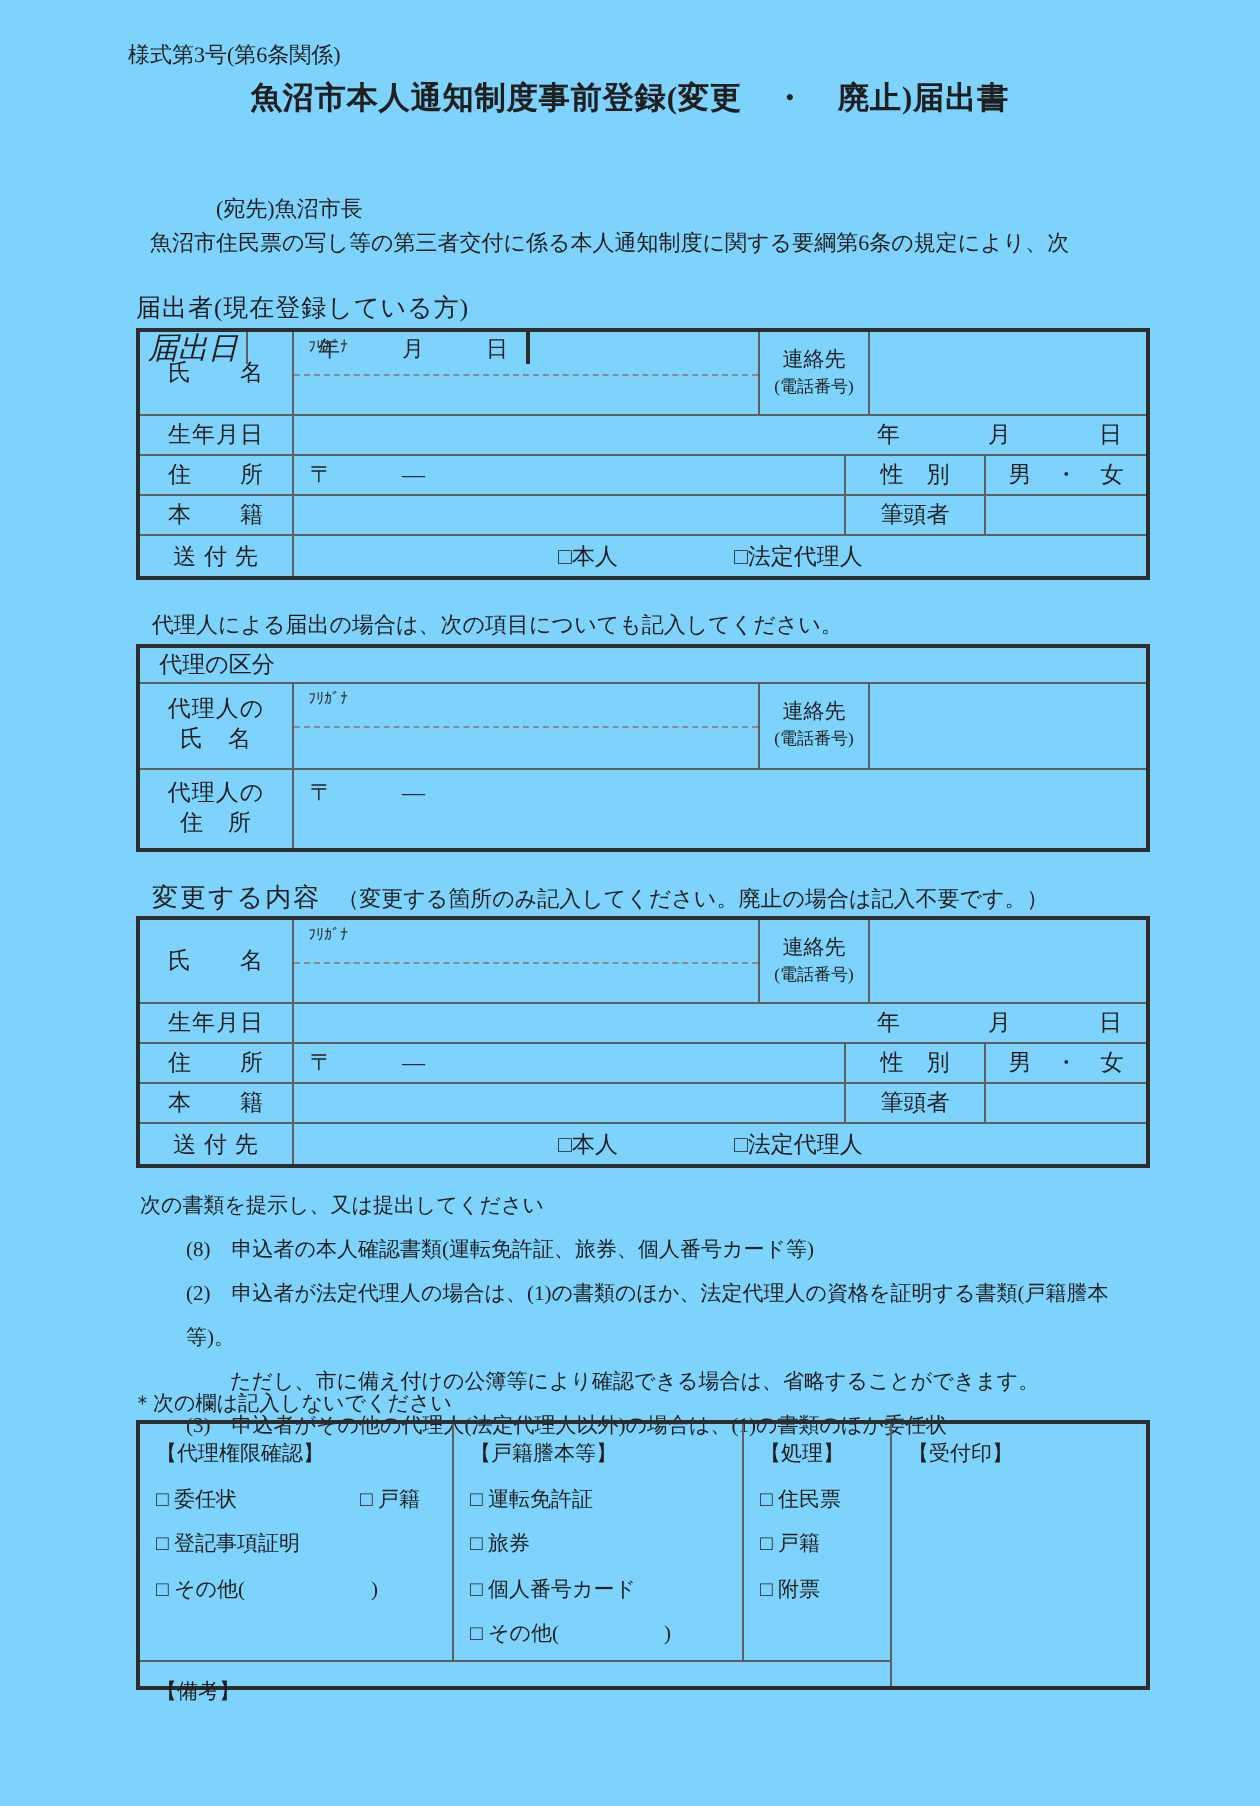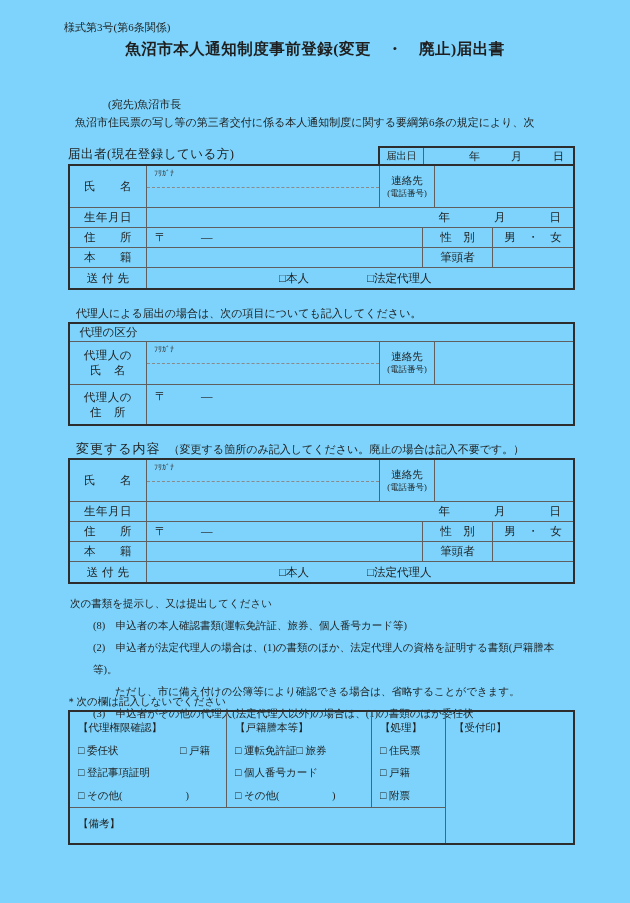--- a/index.html
+++ b/index.html
@@ -59,24 +59,24 @@
 
 <div class="page">
 
   <div class="abs" style="left:64px; top:20px; font-size:11px;">様式第3号(第6条関係)</div>
   <div class="abs" style="left:0; right:0; top:39px; text-align:center; font-size:15.5px; font-weight:bold; letter-spacing:0.5px;">魚沼市本人通知制度事前登録(変更　・　廃止)届出書</div>
   <div class="abs" style="left:64px; top:97px; font-size:11px;margin-left:44px;">(宛先)魚沼市長</div>
   <div class="abs body-text" style="left:64px; top:112px; width:512px;">
     <div>　魚沼市住民票の写し等の第三者交付に係る本人通知制度に関する要綱第6条の規定により、次</div>
   </div>
 
-  <div class="abs" style="left:68px; top:146px; width:507px; height:18px; display:flex; ">
+  <div class="abs" style="left:68px; top:146px; width:507px; height:18px; display:flex; flex-direction:column;">
     <div class="section-heading" style="width:310px; padding-bottom:1px;">届出者(現在登録している方)</div>
     <div style="width:197px; height:18px; border:2px solid #2d2d2d; border-bottom:none; display:flex;">
-      <div class="cell" style="width:44px; justify-content:center; font-size:10px;">届出日</div>
+      <div class="cell" style="width:54px; justify-content:center; font-size:15px;font-style:italic;">届出日</div>
       <div class="cell ymd" style="flex:1; gap:31px; padding-right:9px; font-size:11px;">
         <span>年</span>
         <span>月</span>
         <span>日</span>
       </div>
     </div>
   </div>
 
   <div class="abs tbl" style="left:68px; top:164px; width:507px;">
     <div class="row" style="height:42px;">
@@ -210,21 +210,21 @@
           <div class="bracket-title">【代理権限確認】</div>
           <div class="opt-row" style="justify-content:space-between; padding-right:12px;">
             <span>□ 委任状</span>
             <span>□ 戸籍</span>
           </div>
           <div>□ 登記事項証明</div>
           <div>□ その他(　　　　　　)</div>
         </div>
         <div class="office-cell" style="width:145px; border-right:1px solid #5f5f5f;">
           <div class="bracket-title">【戸籍謄本等】</div>
-          <div class="opt-row" style="justify-content:flex-start; padding-right:6px;">
+          <div class="opt-row" style="justify-content:flex-end; padding-right:6px;flex-direction:column;">
             <span>□ 運転免許証</span>
             <span>□ 旅券</span>
           </div>
           <div>□ 個人番号カード</div>
           <div>□ その他(　　　　　)</div>
         </div>
         <div class="office-cell" style="width:73px;">
           <div class="bracket-title">【処理】</div>
           <div>□ 住民票</div>
           <div>□ 戸籍</div>

